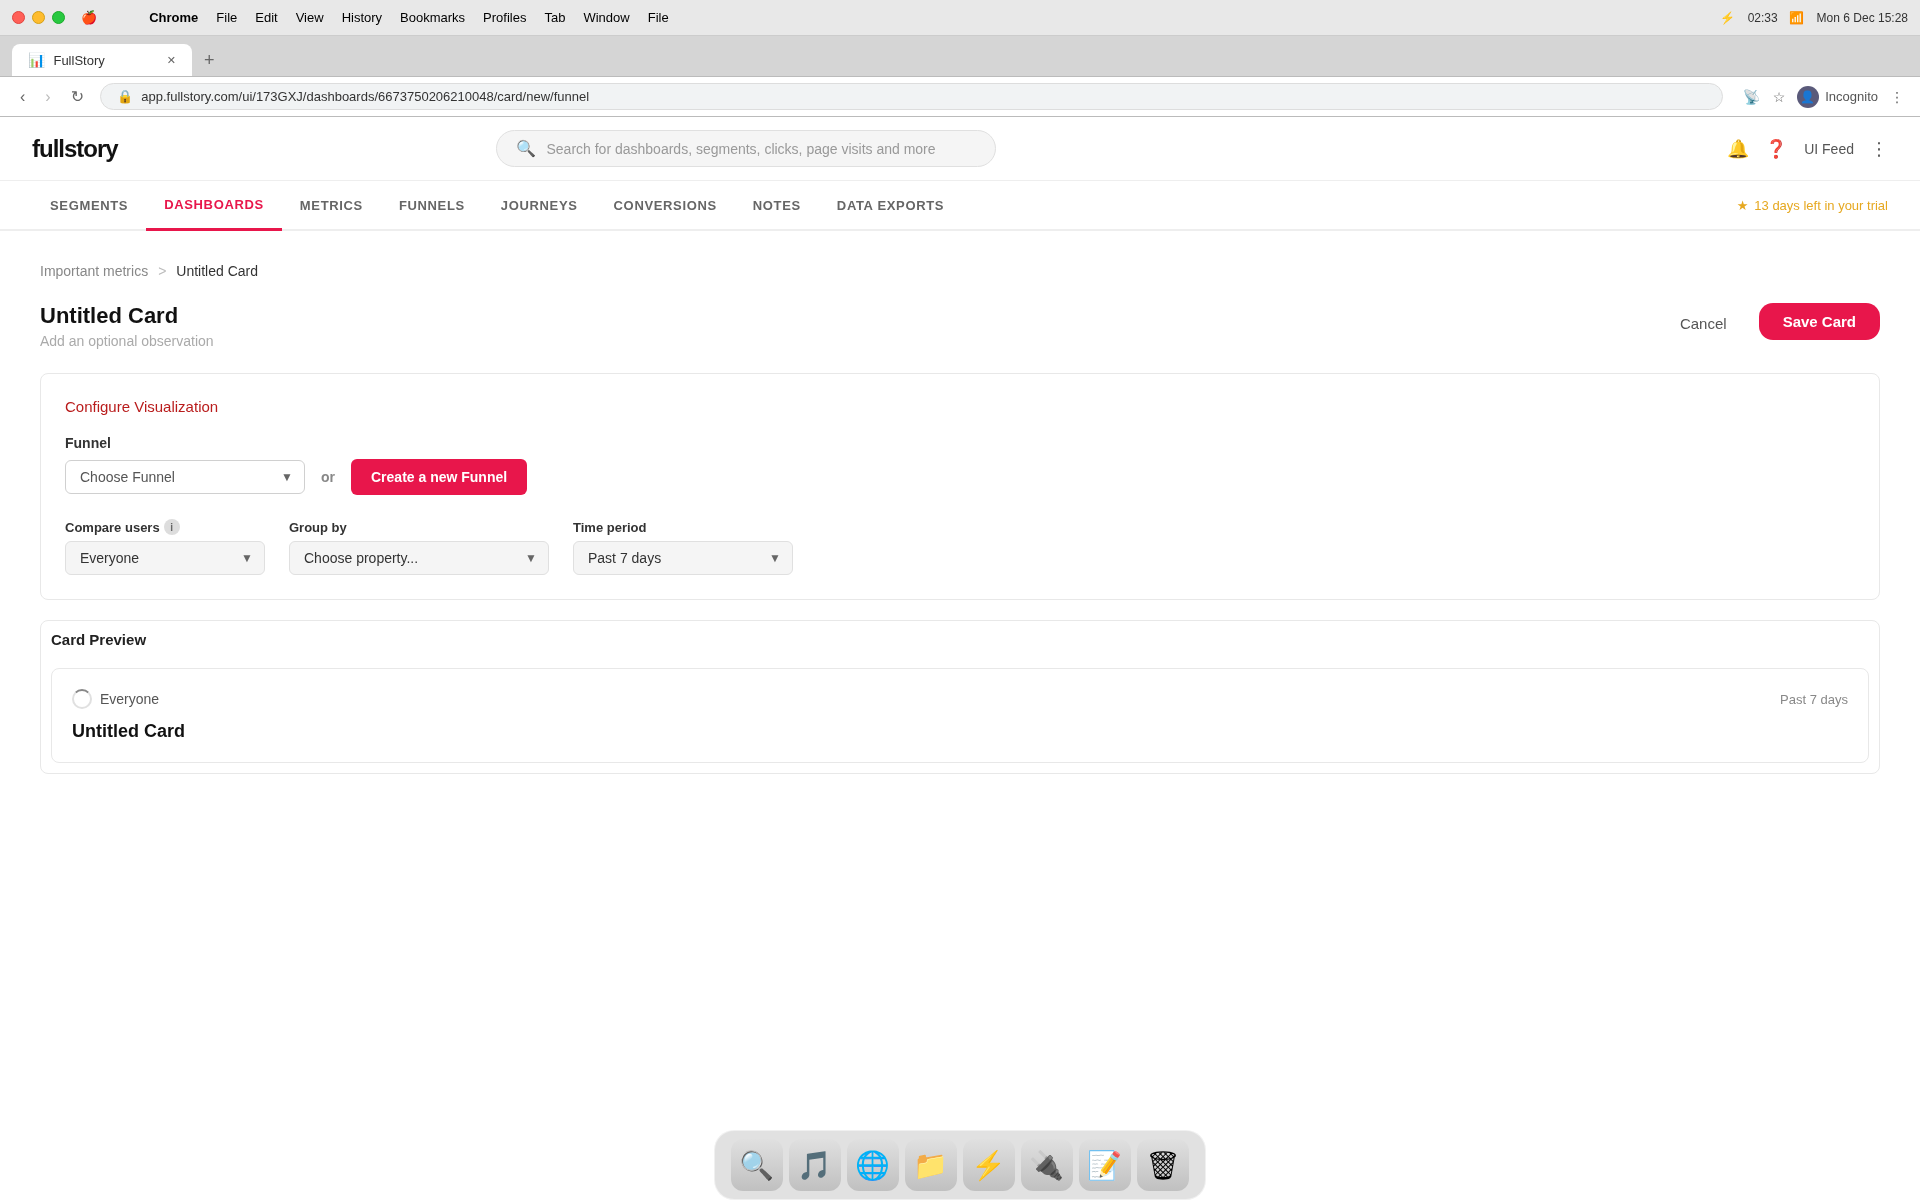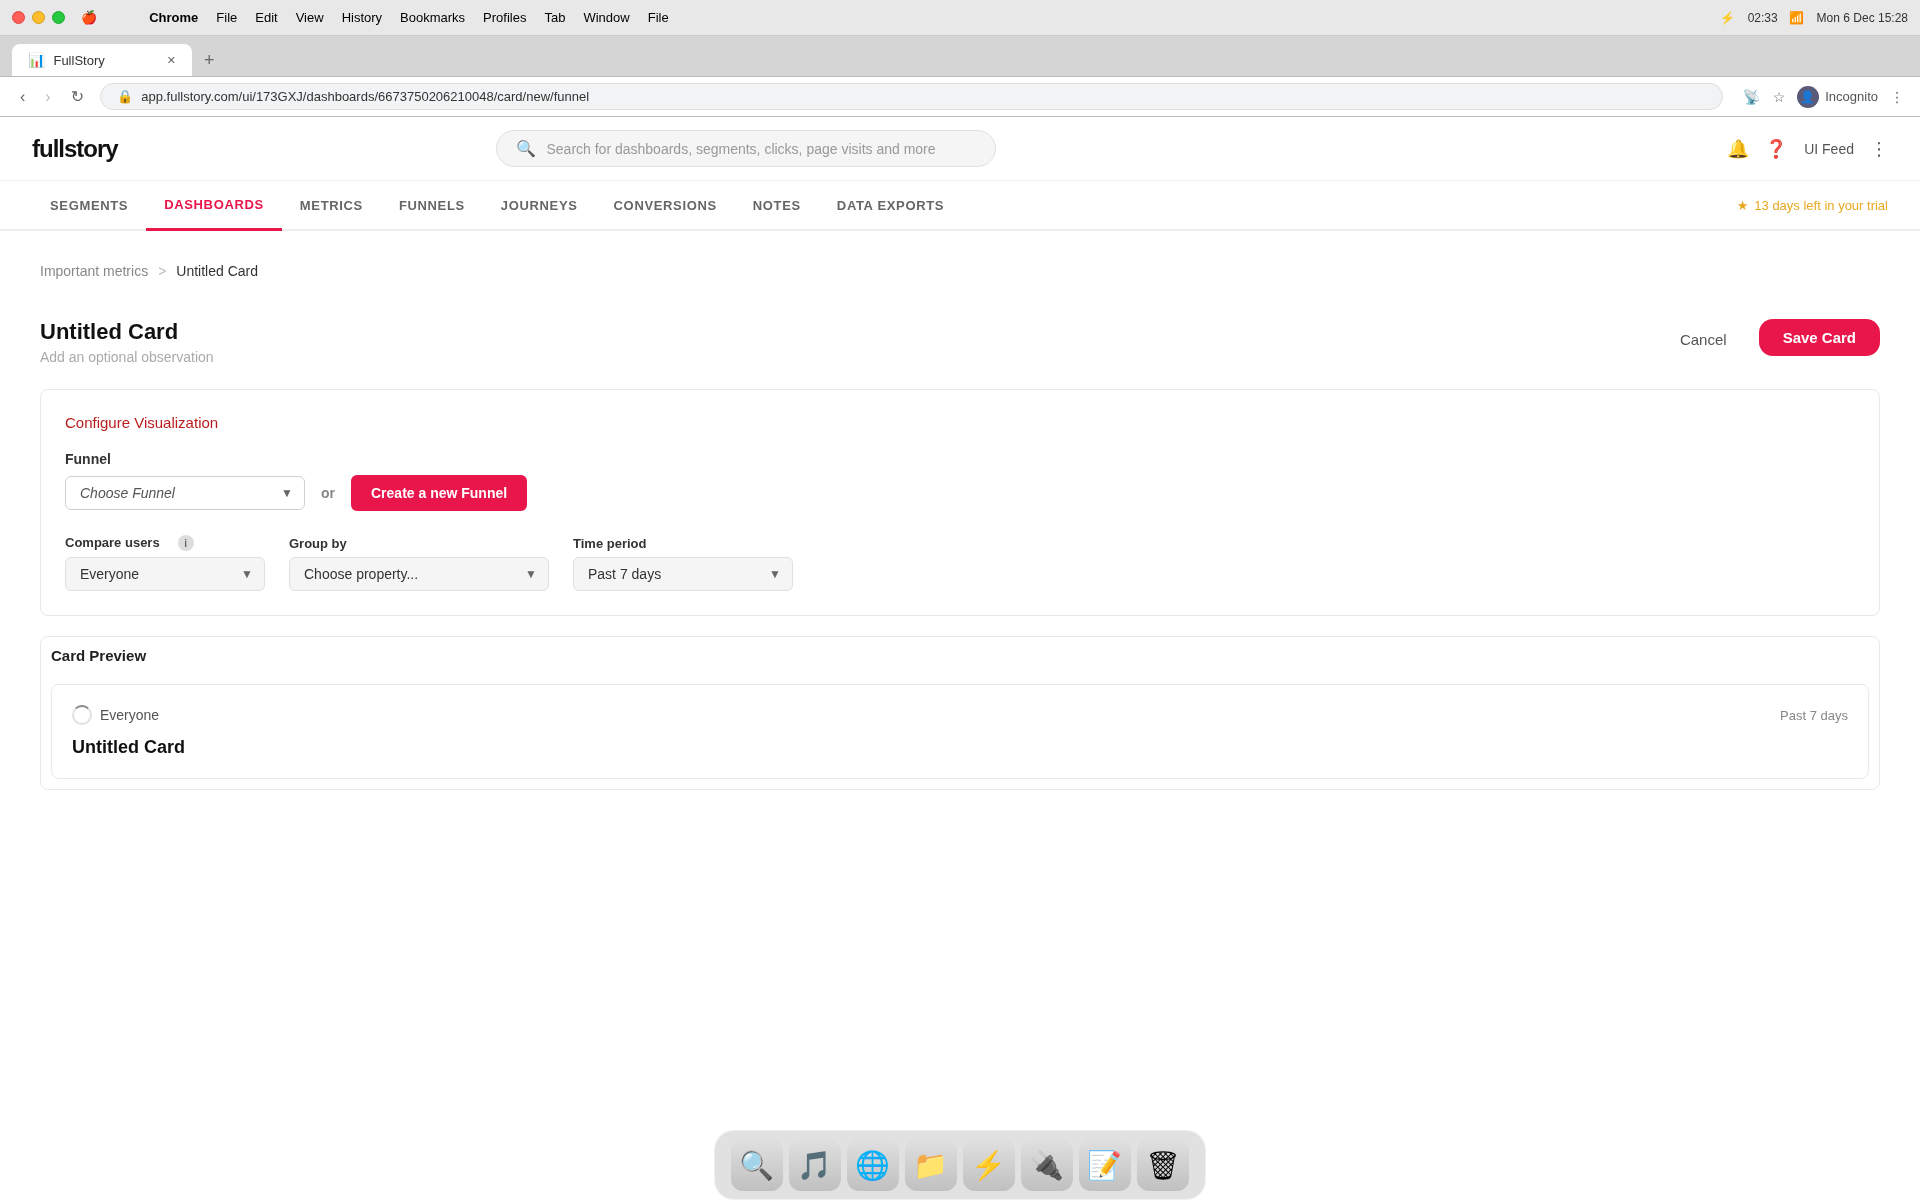--- a/index.html
+++ b/index.html
@@ -130,21 +130,21 @@
       text-transform: uppercase;
       position: relative;
       text-decoration: none;
     }
     .nav-item.active { color: #e8164b; border-bottom: 3px solid #e8164b; margin-bottom: -2px; }
     .nav-trial { margin-left: auto; display: flex; align-items: center; gap: 6px; font-size: 13px; color: #e6a820; font-weight: 500; }
     .trial-star { color: #e6a820; }
 
     
     .content { padding: 32px 40px; }
-    .breadcrumb { display: flex; align-items: center; gap: 10px; font-size: 14px; color: #888; margin-bottom: 40px; }
+    .breadcrumb { display: flex; align-items: center; gap: 10px; font-size: 14px; color: #888; margin-bottom: 24px; }
     .breadcrumb a { color: #888; text-decoration: none; cursor: pointer; }
     .breadcrumb-sep { color: #bbb; }
     .breadcrumb-current { color: #333; font-weight: 500; }
 
     
     .card-editor { margin-bottom: 24px; }
     .card-title-row { display: flex; align-items: flex-start; justify-content: space-between; margin-bottom: 8px; }
     .card-title { font-size: 22px; font-weight: 600; color: #111; }
     .card-actions { display: flex; align-items: flex-end; gap: 16px; }
     .cancel-btn { background: none; border: none; font-size: 15px; color: #555; cursor: pointer; padding: 8px 16px; }
@@ -166,21 +166,20 @@
     .funnel-select {
       appearance: none;
       background: #fff;
       border: 1px solid #d0d0d0;
       border-radius: 6px;
       padding: 8px 36px 8px 14px;
       font-size: 14px;
       color: #555;
       min-width: 240px;
       cursor: pointer;
-      font-style: italic;
     }
     .select-arrow {
       position: absolute;
       right: 12px;
       top: 50%;
       transform: translateY(-50%);
       color: #666;
       pointer-events: none;
       font-size: 12px;
     }
@@ -192,21 +191,21 @@
       border-radius: 6px;
       padding: 10px 20px;
       font-size: 14px;
       font-weight: 600;
       cursor: pointer;
     }
 
     
     .filter-row { display: flex; gap: 24px; align-items: flex-end; flex-wrap: wrap; }
     .filter-group { display: flex; flex-direction: column; gap: 6px; }
-    .filter-label { font-size: 13px; font-weight: 600; color: #333; display: flex; align-items: flex-start; gap: 18px; }
+    .filter-label { font-size: 13px; font-weight: 600; color: #333; display: flex; align-items: center; gap: 4px; }
     .info-icon { width: 16px; height: 16px; border-radius: 50%; background: #ddd; display: inline-flex; align-items: center; justify-content: center; font-size: 10px; color: #666; cursor: pointer; }
     .filter-select-wrapper { position: relative; }
     .filter-select {
       appearance: none;
       background: #f5f5f5;
       border: 1px solid #e0e0e0;
       border-radius: 6px;
       padding: 8px 36px 8px 14px;
       font-size: 14px;
       color: #333;

